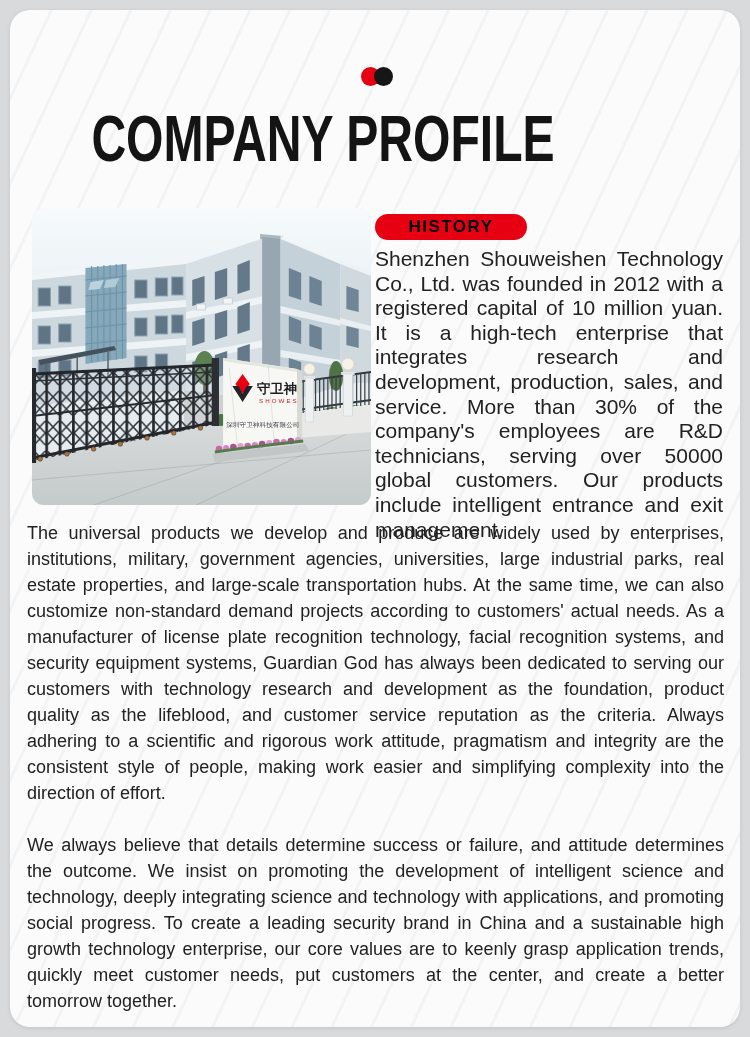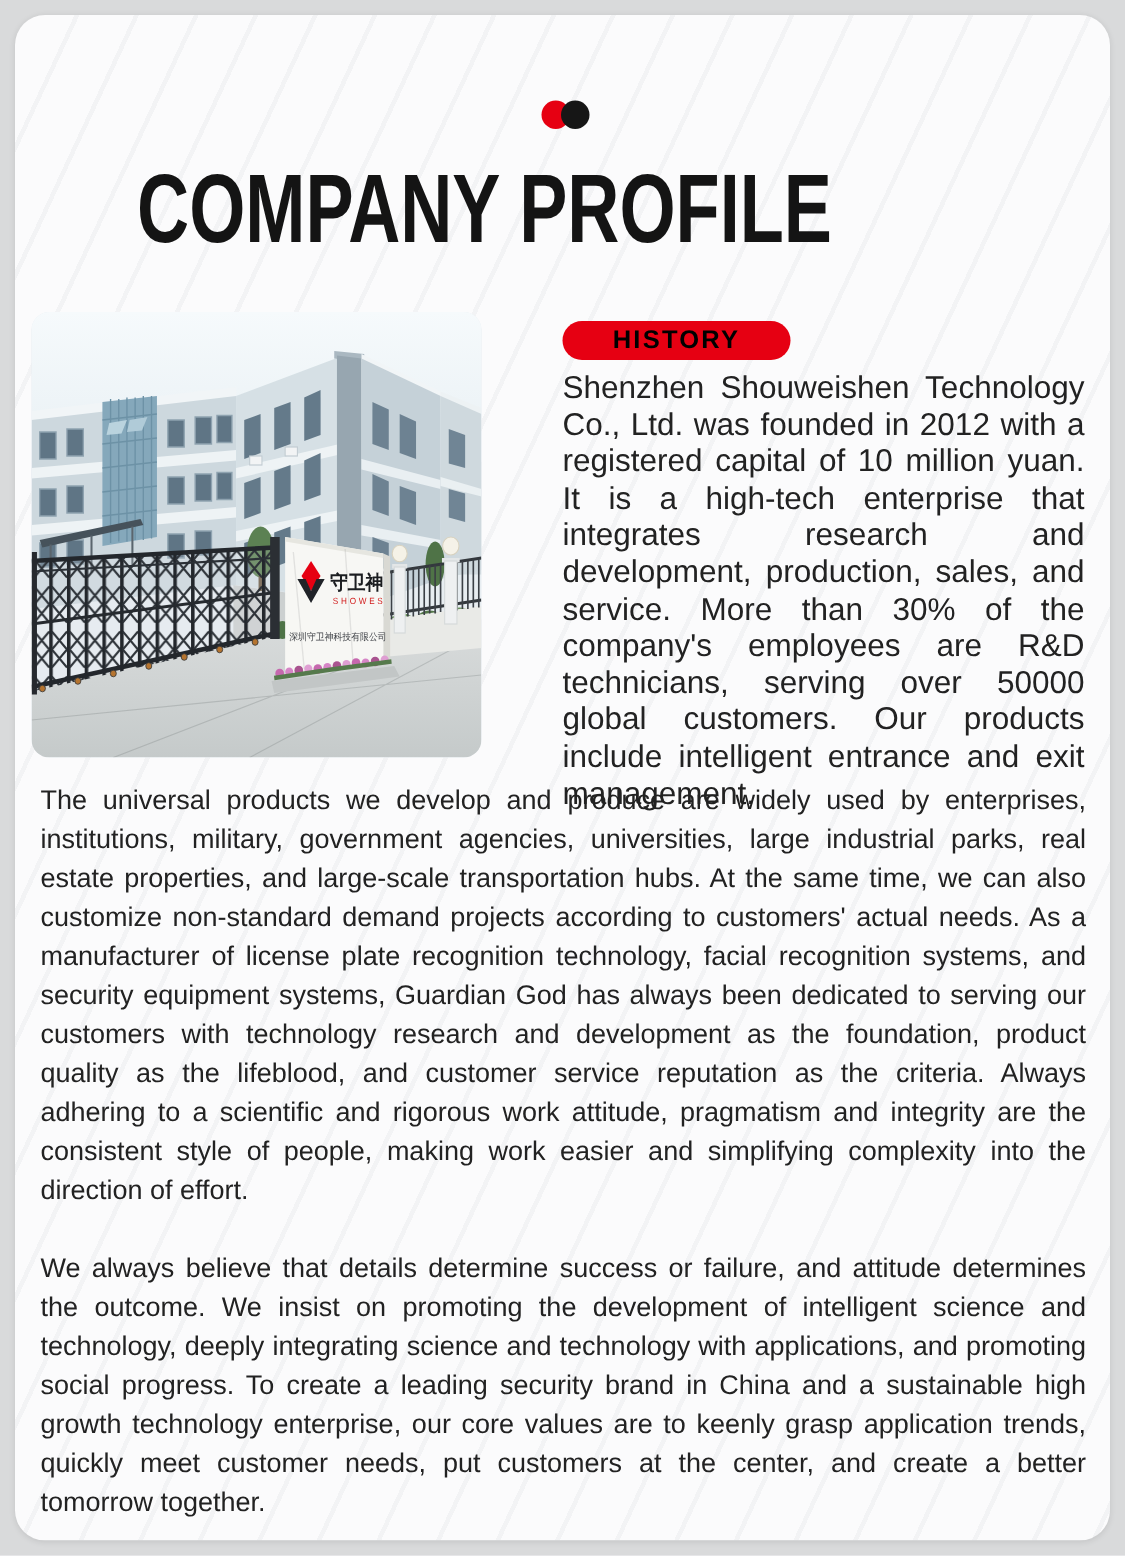--- a/index.html
+++ b/index.html
@@ -18,21 +18,21 @@
       rgba(255,255,255,0) 3px, rgba(255,255,255,0) 36px);
     box-shadow:0 1px 4px rgba(0,0,0,0.10);
   }
   .dots{position:absolute;left:0;top:57px;width:730px;height:20px;}
   .dot{position:absolute;width:19px;height:19px;border-radius:50%;}
   .dot.red{left:351px;top:0;background:#e60012;}
   .dot.black{left:364px;top:0;background:#161616;}
   .title{position:absolute;left:0;top:95px;width:612px;margin:0;text-align:center;color:#141414;font-weight:bold;}
   .title-inner{display:inline-block;font-size:65px;line-height:68px;white-space:nowrap;
     transform:scaleX(0.74);transform-origin:50% 50%;letter-spacing:0px;}
-  .photo{position:absolute;left:11px;top:198px;width:300px;height:297px;border-radius:12px;overflow:hidden;background:#e7edf1;}
+  .photo{position:absolute;left:22px;top:198px;width:339px;height:297px;border-radius:12px;overflow:hidden;background:#e7edf1;}
   .photo svg{display:block;width:100%;height:100%;}
   .badge{
     position:absolute;left:365px;top:204px;width:152px;height:26px;border-radius:13px;
     background:#e60012;color:#000000;font-weight:bold;font-size:17px;letter-spacing:1.5px;
     text-align:center;line-height:26px;
   }
   .history-text{
     position:absolute;left:365px;top:237px;width:348px;
     font-size:21px;line-height:24.6px;color:#222222;text-align:justify;
   }

